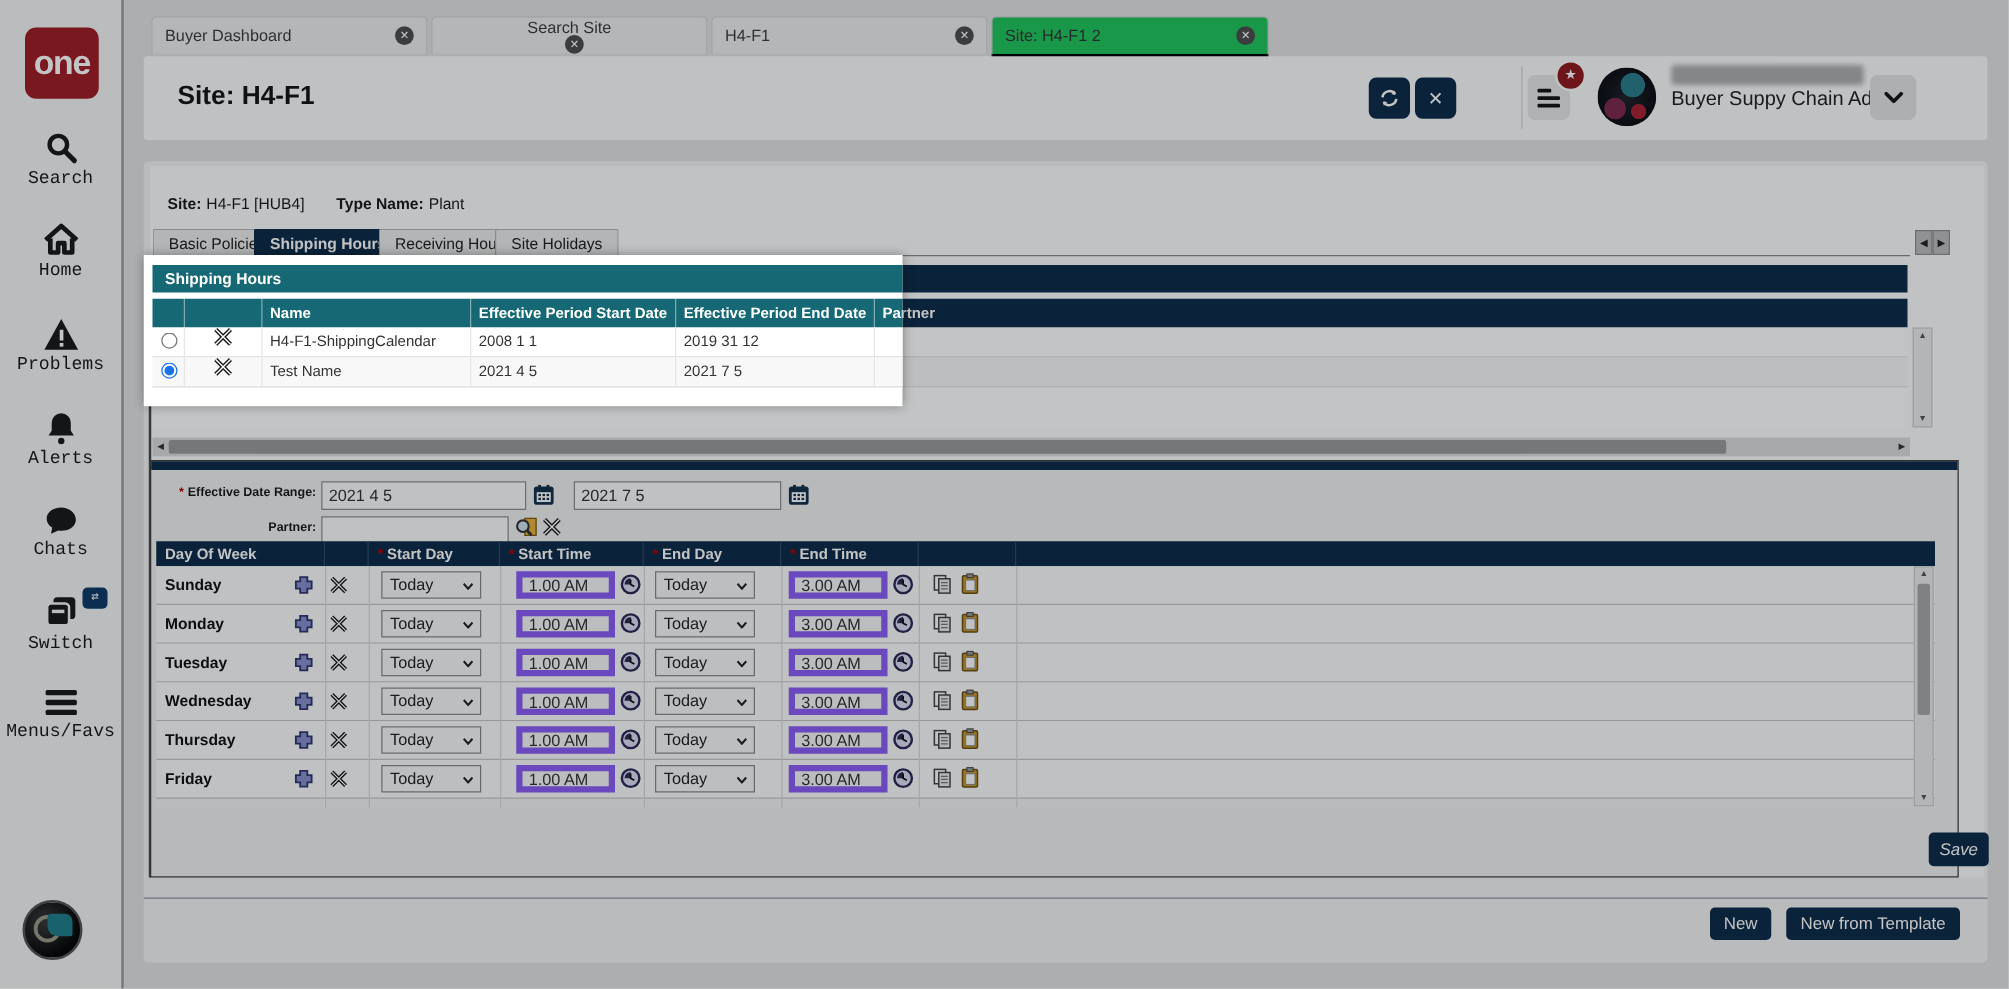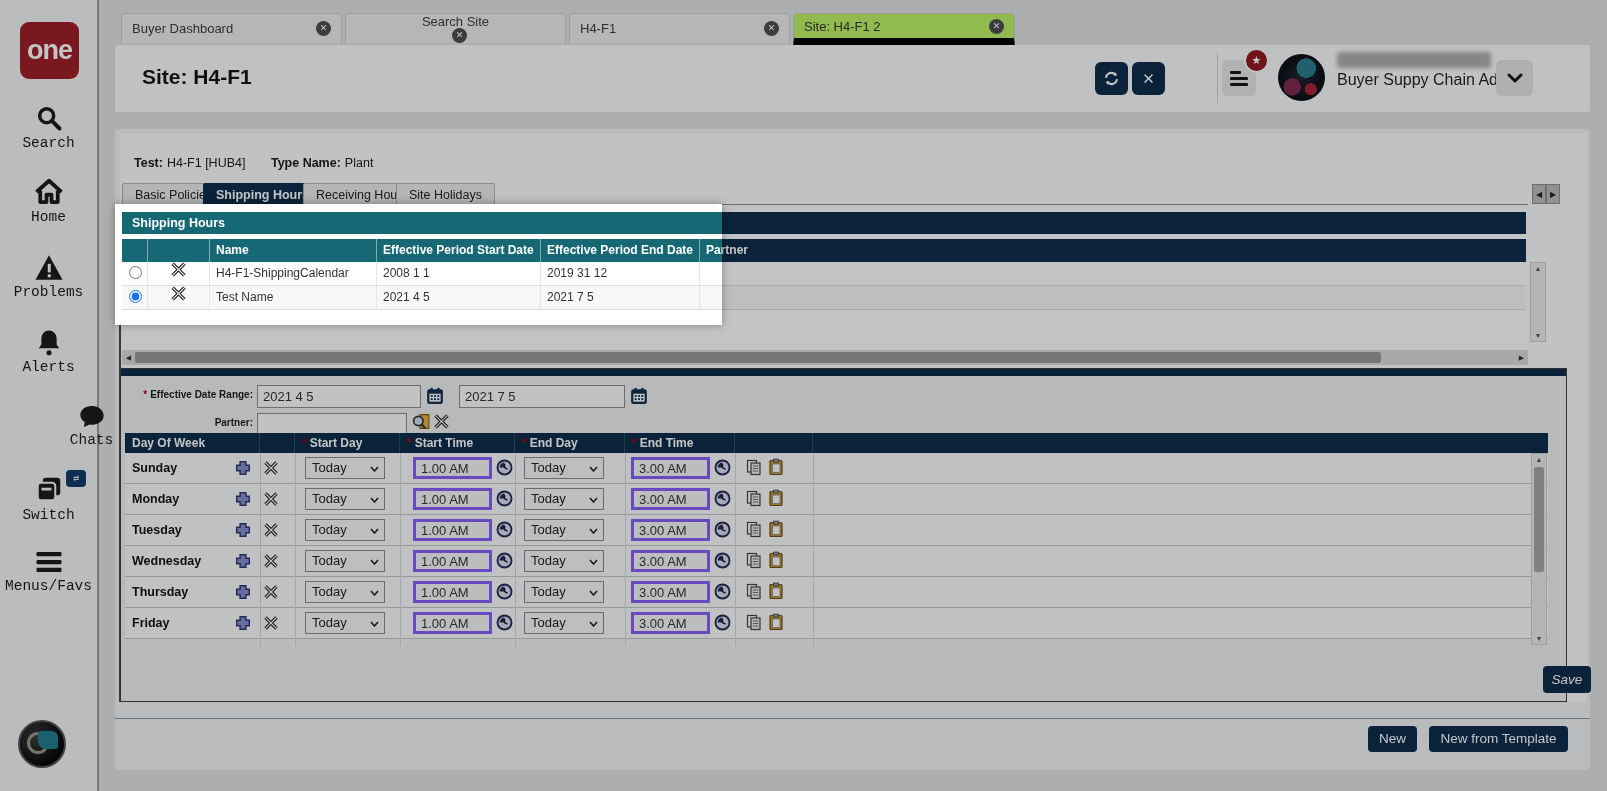--- a/index.html
+++ b/index.html
@@ -24,21 +24,21 @@
         overflow:hidden;}
   #assistant .head{position:absolute;left:18px;top:9px;width:20px;height:18px;background:#1f7d8c;
         border-radius:3px 6px 2px 8px;}
   #assistant .ring{position:absolute;left:7px;top:10px;width:16px;height:16px;border:3px solid #9a9a8a;
         border-radius:50%;}
 
   
   .btab{position:absolute;top:13px;height:30px;background:#ededed;border:1px solid #cfcfcf;
         border-bottom:none;border-radius:4px 4px 0 0;font-size:13px;color:#3c3c3c;
         display:flex;align-items:center;padding:0 10px;box-sizing:border-box;}
-  .btab.active{background:#bef264;height:33px;border-bottom:8px solid #000000;color:#333;}
+  .btab.active{background:#22c55e;height:33px;border-bottom:3px solid #000000;color:#333;}
   .btab .lbl{flex:1;overflow:hidden;white-space:nowrap;}
   .tab-close{width:15px;height:15px;border-radius:50%;background:#4d4d4d;color:#fff;font-size:9px;
         line-height:15px;text-align:center;flex:none;margin-left:8px;}
 
   
   #hdr{position:absolute;left:115px;top:45px;width:1475px;height:67px;background:#fcfcfc;border-radius:3px;}
   #hdr-title{position:absolute;left:27px;top:20px;font-size:21px;font-weight:bold;color:#141414;}
   .navy-btn{position:absolute;width:33px;height:33px;background:#0e2c49;border-radius:6px;
         display:flex;align-items:center;justify-content:center;}
   #hdr-divider{position:absolute;left:1102px;top:8px;width:1px;height:50px;background:#d4d4d4;}
@@ -117,21 +117,21 @@
   .w0{width:135px;} .w1{width:35px;} .w2{width:105px;} .w3{width:115px;} .w4{width:110px;}
   .w5{width:110px;} .w6{width:78px;} .w7{flex:1 !important;border-right:none !important;}
   .wt-body{position:relative;height:193px;overflow:hidden;background:#f3f3f3;}
   .wt-row{position:relative;height:30px;border-bottom:1px solid #c6c6c6;background:#fbfbfb;}
   .wt-day{position:absolute;left:7px;top:8px;font-size:12.5px;font-weight:bold;color:#111;}
   .wt-plus{position:absolute;left:110px;top:7px;}
   .wt-x{position:absolute;left:139px;top:8px;}
   .fake-select{position:absolute;top:4px;width:80px;height:22px;border:1px solid #8a8a8a;background:#f8f8f8;
         box-sizing:border-box;font-size:13px;color:#222;line-height:20px;padding-left:6px;}
   .fake-select svg{position:absolute;right:5px;top:8px;}
-  .time-input{position:absolute;top:4px;width:79px;height:22px;border:3px solid #8b5cf6;background:#f6f6f6;
+  .time-input{position:absolute;top:4px;width:79px;height:22px;border:5px solid #8b5cf6;background:#f6f6f6;
         box-sizing:border-box;font-size:13px;color:#333;padding:0 5px;font-family:inherit;}
   .clockpos1{position:absolute;left:371px;top:6px;} .clockpos2{position:absolute;left:589px;top:6px;}
   .copypos{position:absolute;left:621px;top:6px;} .pastepos{position:absolute;left:643px;top:5px;}
   .gridline{position:absolute;top:0;width:1px;height:193px;background:#d9d9d9;z-index:2;pointer-events:none;}
 
   .navy-action{position:absolute;background:#0e2c49;color:#fff;border-radius:4px;font-size:13.5px;
         text-align:center;box-sizing:border-box;}
 
   #footer-line{position:absolute;left:115px;top:718px;width:1475px;height:1px;background:#8b93a3;}
 
@@ -170,21 +170,21 @@
         </svg>
     <div class="side-label">Problems</div>
   </div>
   <div class="side-item" style="top:328px;">
     <svg width="26" height="28" viewBox="0 0 20 22">
           <path d="M10 2 a6 6 0 0 1 6 6 v5 l2 3 H2 l2-3 V8 a6 6 0 0 1 6-6 Z" fill="#1a1a1a"></path>
           <circle cx="10" cy="19.5" r="2" fill="#1a1a1a"></circle>
         </svg>
     <div class="side-label">Alerts</div>
   </div>
-  <div class="side-item" style="top:403px;margin-left:43px;">
+  <div class="side-item" style="top:403px;">
     <svg width="28" height="26" viewBox="0 0 24 21">
           <path d="M12 2 C6 2 2 5.4 2 9.6 c0 2.5 1.5 4.7 3.8 6.1 L5 20 l5-2.3 c.7.1 1.3.2 2 .2 6 0 10-3.4 10-7.6 S18 2 12 2 Z" fill="#1a1a1a"></path>
         </svg>
     <div class="side-label">Chats</div>
   </div>
   <div class="side-item" style="top:474px;">
     <svg width="30" height="30" viewBox="0 0 24 24">
           <rect x="7" y="3" width="14" height="14" rx="2.5" fill="#1a1a1a"></rect>
           <rect x="3" y="7" width="14" height="14" rx="2.5" fill="#1a1a1a" stroke="#f5f5f5" stroke-width="1.6"></rect>
           <rect x="6" y="11" width="8" height="2.2" fill="#f5f5f5"></rect>
@@ -251,21 +251,21 @@
           <polyline points="2,2 8,8 14,2" fill="none" stroke="#141414" stroke-width="3" stroke-linecap="round" stroke-linejoin="round"></polyline>
         </svg>
   </div>
 </div>
 
 <div id="main">
       <div id="sheet"></div>
     </div>
 
 <div id="siteinfo">
-  <b>Test:</b><span>H4-F1 [HUB4]</span><span class="gap"></span>
+  <b>Site:</b><span>H4-F1 [HUB4]</span><span class="gap"></span>
   <b>Type Name:</b><span>Plant</span>
 </div>
 
 <div class="stab" style="left:122px;">
       <span>Basic Policies</span>
     </div>
 <div class="stab active" style="left:203px;">
       <span>Shipping Hours</span>
     </div>
 <div class="stab" style="left:303px;">

